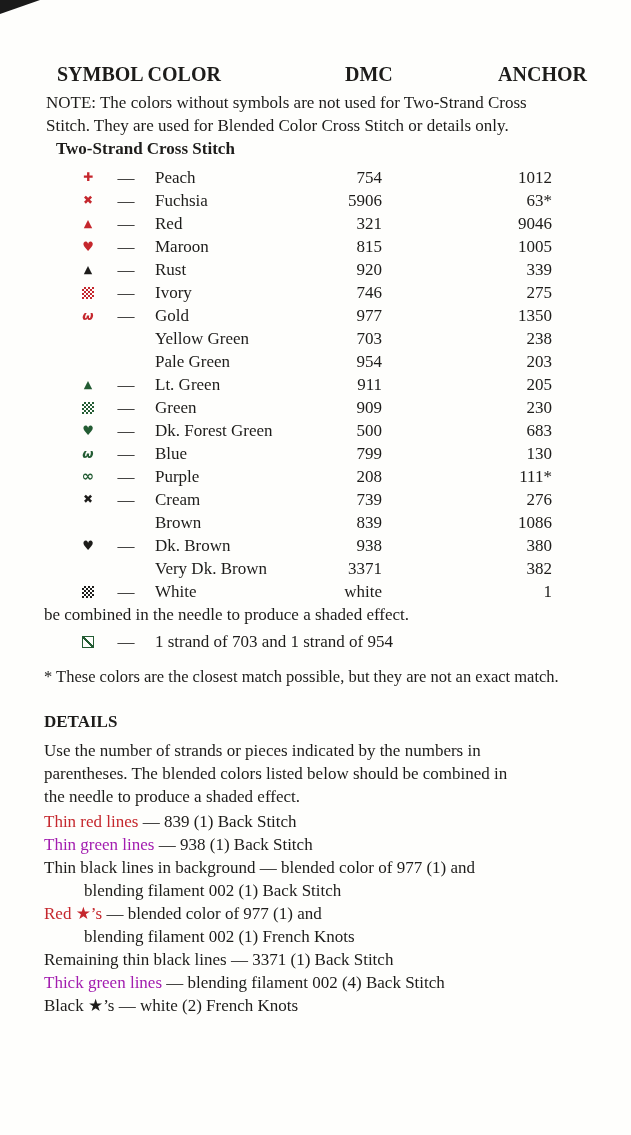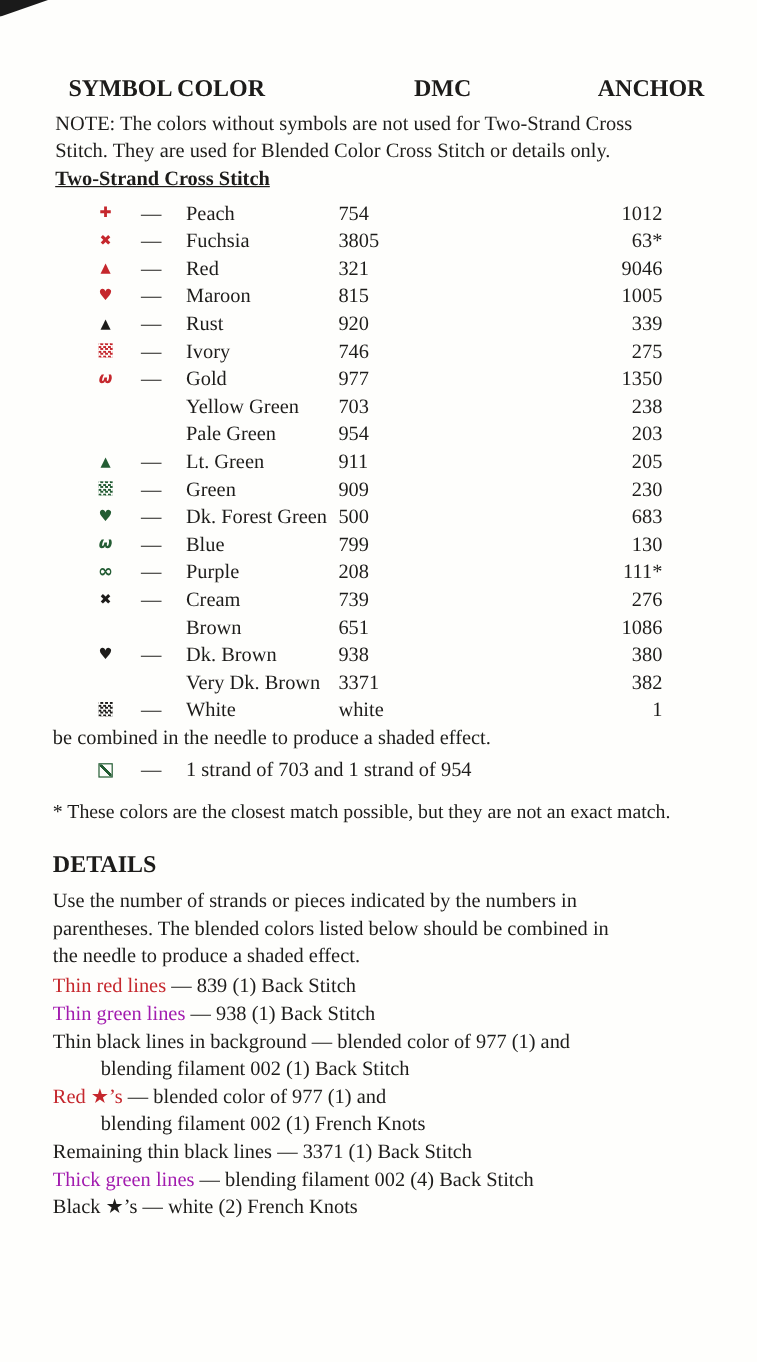--- a/index.html
+++ b/index.html
@@ -12,28 +12,28 @@
   .corner-mark{
     position:absolute;top:0;left:0;width:40px;height:14px;background:#1a1a1a;
     clip-path:polygon(0 0,100% 0,0 100%);
   }
   .content{position:absolute;left:44px;top:62px;width:548px;}
   .kv-header{position:relative;height:26px;font-weight:bold;font-size:20px;line-height:24px;}
   .kv-header .h-sym{position:absolute;left:13px;}
   .kv-header .h-dmc{position:absolute;left:301px;}
   .kv-header .h-anchor{position:absolute;right:5px;}
   .note{margin-top:3px;margin-left:2px;}
-  .section-heading{font-weight:bold;margin-left:2px;text-decoration:underline;}
+  .section-heading{font-weight:bold;margin-left:12px;}
   .table{margin-top:6px;}
   .trow{position:relative;height:23px;}
   .trow .sym{position:absolute;left:30px;width:28px;text-align:center;line-height:23px;
     font-family:"DejaVu Sans",sans-serif;}
   .trow .dash{position:absolute;left:64px;width:36px;text-align:center;}
   .trow .name{position:absolute;left:111px;}
-  .trow .dmc{position:absolute;left:238px;width:100px;}
+  .trow .dmc{position:absolute;left:238px;width:100px;text-align:right;}
   .trow .anchor{position:absolute;left:398px;width:110px;text-align:right;}
   .sym-plus{font-size:12px;font-weight:bold;}
   .sym-x{font-size:12px;}
   .sym-triangle{font-size:11px;}
   .sym-heart{font-size:13px;}
   .sym-omega{font-size:13px;font-weight:bold;font-style:italic;}
   .sym-infinity{font-size:15px;font-weight:bold;}
   .checker{display:inline-block;width:12px;height:12px;vertical-align:-1px;
     background-image:repeating-conic-gradient(currentColor 0% 25%,transparent 0% 50%);
     background-size:4px 4px;}
@@ -43,21 +43,21 @@
   .c-green{color:#235c33;}
   .c-gtext{color:#a21caf;}
   .c-black{color:#1d1c1a;}
   .kreinik{margin-left:103px;}
   .blended-para{margin-top:0px;}
   .blend-row{position:relative;height:23px;margin-top:4px;}
   .blend-row .sym{position:absolute;left:30px;width:28px;text-align:center;}
   .blend-row .dash{position:absolute;left:64px;width:36px;text-align:center;}
   .blend-row .btext{position:absolute;left:111px;}
   .footnote{margin-top:12px;font-size:16.5px;}
-  .details-heading{margin-top:21px;font-weight:bold;font-size:20px;line-height:25px;}
+  .details-heading{margin-top:21px;font-weight:bold;font-size:17px;line-height:25px;}
   .details-intro{margin-top:5px;}
   .details-items{margin-top:2px;}
   .ditem .cont{padding-left:40px;}
 </style>
 </head>
 <body>
 
 <div>
   <div class="corner-mark"></div>
   <div class="content">
@@ -80,21 +80,21 @@
           <span class="sym c-red sym-plus">✚</span>
           <span class="dash">—</span>
           <span class="name">Peach</span>
           <span class="dmc">754</span>
           <span class="anchor">1012</span>
         </div>
         <div class="trow">
           <span class="sym c-red sym-x">✖</span>
           <span class="dash">—</span>
           <span class="name">Fuchsia</span>
-          <span class="dmc">3805</span>
+          <span class="dmc">5906</span>
           <span class="anchor">63*</span>
         </div>
         <div class="trow">
           <span class="sym c-red sym-triangle">▲</span>
           <span class="dash">—</span>
           <span class="name">Red</span>
           <span class="dmc">321</span>
           <span class="anchor">9046</span>
         </div>
         <div class="trow">
@@ -172,21 +172,21 @@
         </div>
         <div class="trow">
           <span class="sym c-black sym-x">✖</span>
           <span class="dash">—</span>
           <span class="name">Cream</span>
           <span class="dmc">739</span>
           <span class="anchor">276</span>
         </div>
         <div class="trow">
           <span class="name">Brown</span>
-          <span class="dmc">651</span>
+          <span class="dmc">839</span>
           <span class="anchor">1086</span>
         </div>
         <div class="trow">
           <span class="sym c-black sym-heart">♥</span>
           <span class="dash">—</span>
           <span class="name">Dk. Brown</span>
           <span class="dmc">938</span>
           <span class="anchor">380</span>
         </div>
         <div class="trow">

